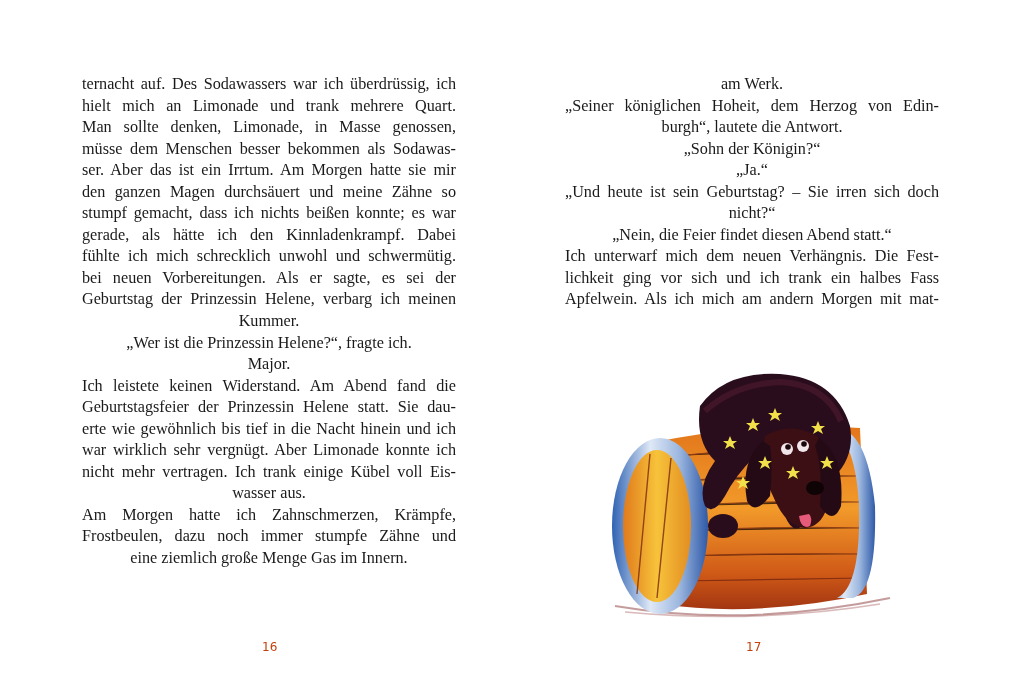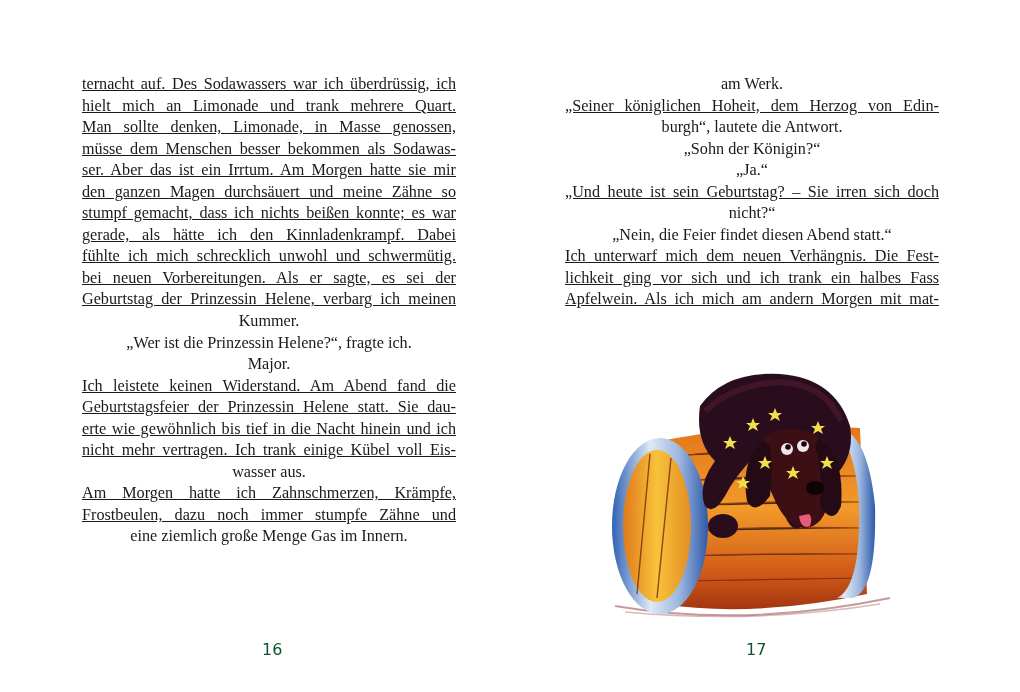--- a/index.html
+++ b/index.html
@@ -11,26 +11,26 @@
   .textblock {
     position: absolute;
     font-family: "Liberation Serif", "DejaVu Serif", serif;
     font-size: 16.2px;
     line-height: 21.55px;
     color: #1a1a1a;
   }
   .page.left .textblock { left: 82px; top: 74px; width: 374px; }
   .page.right .textblock { left: 55px; top: 74px; width: 374px; }
   .line { display: block; white-space: nowrap; height: 21.55px; }
-  .line.j { text-align: justify; text-align-last: justify; text-decoration: underline; }
+  .line.j { text-align: justify; text-align-last: justify; }
   .line.l { text-align: center; }
   .pagenum {
     position: absolute; top: 640px;
     font-family: "DejaVu Sans", sans-serif;
-    font-size: 16px; color: #14532d; text-align: right;
+    font-size: 12px; color: #c2410c; text-align: right;
   }
   .page.left .pagenum { left: 262px; }
   .page.right .pagenum { left: 236px; }
   .illustration { position: absolute; left: 95px; top: 366px; width: 290px; height: 258px; }
 </style>
 </head>
 <body>
 
 <div class="spread">
 
@@ -46,20 +46,21 @@
         <span class="line j">gerade, als hätte ich den Kinnladenkrampf. Dabei</span>
         <span class="line j">fühlte ich mich schrecklich unwohl und schwermütig.</span>
         <span class="line j">bei neuen Vorbereitungen. Als er sagte, es sei der</span>
         <span class="line j">Geburtstag der Prinzessin Helene, verbarg ich meinen</span>
         <span class="line l">Kummer.</span>
         <span class="line l">„Wer ist die Prinzessin Helene?“, fragte ich.</span>
         <span class="line l">Major.</span>
         <span class="line j">Ich leistete keinen Widerstand. Am Abend fand die</span>
         <span class="line j">Geburtstagsfeier der Prinzessin Helene statt. Sie dau-</span>
         <span class="line j">erte wie gewöhnlich bis tief in die Nacht hinein und ich</span>
+        <span class="line j">war wirklich sehr vergnügt. Aber Limonade konnte ich</span>
         <span class="line j">nicht mehr vertragen. Ich trank einige Kübel voll Eis-</span>
         <span class="line l">wasser aus.</span>
         <span class="line j">Am Morgen hatte ich Zahnschmerzen, Krämpfe,</span>
         <span class="line j">Frostbeulen, dazu noch immer stumpfe Zähne und</span>
         <span class="line l">eine ziemlich große Menge Gas im Innern.</span>
       </div>
     <div class="pagenum">16</div>
   </div>
 
   <div class="page right">

